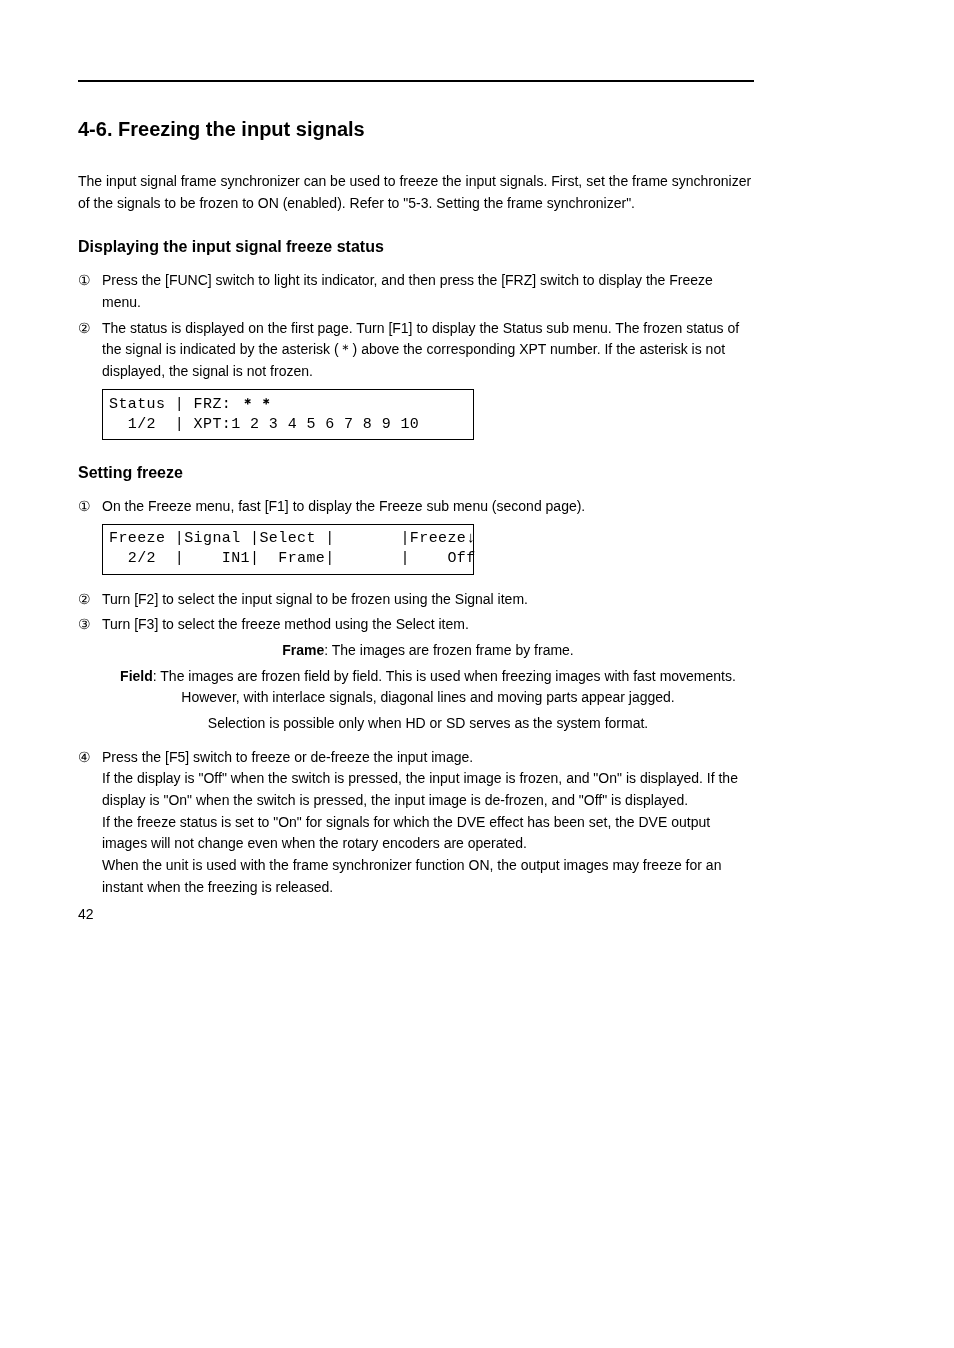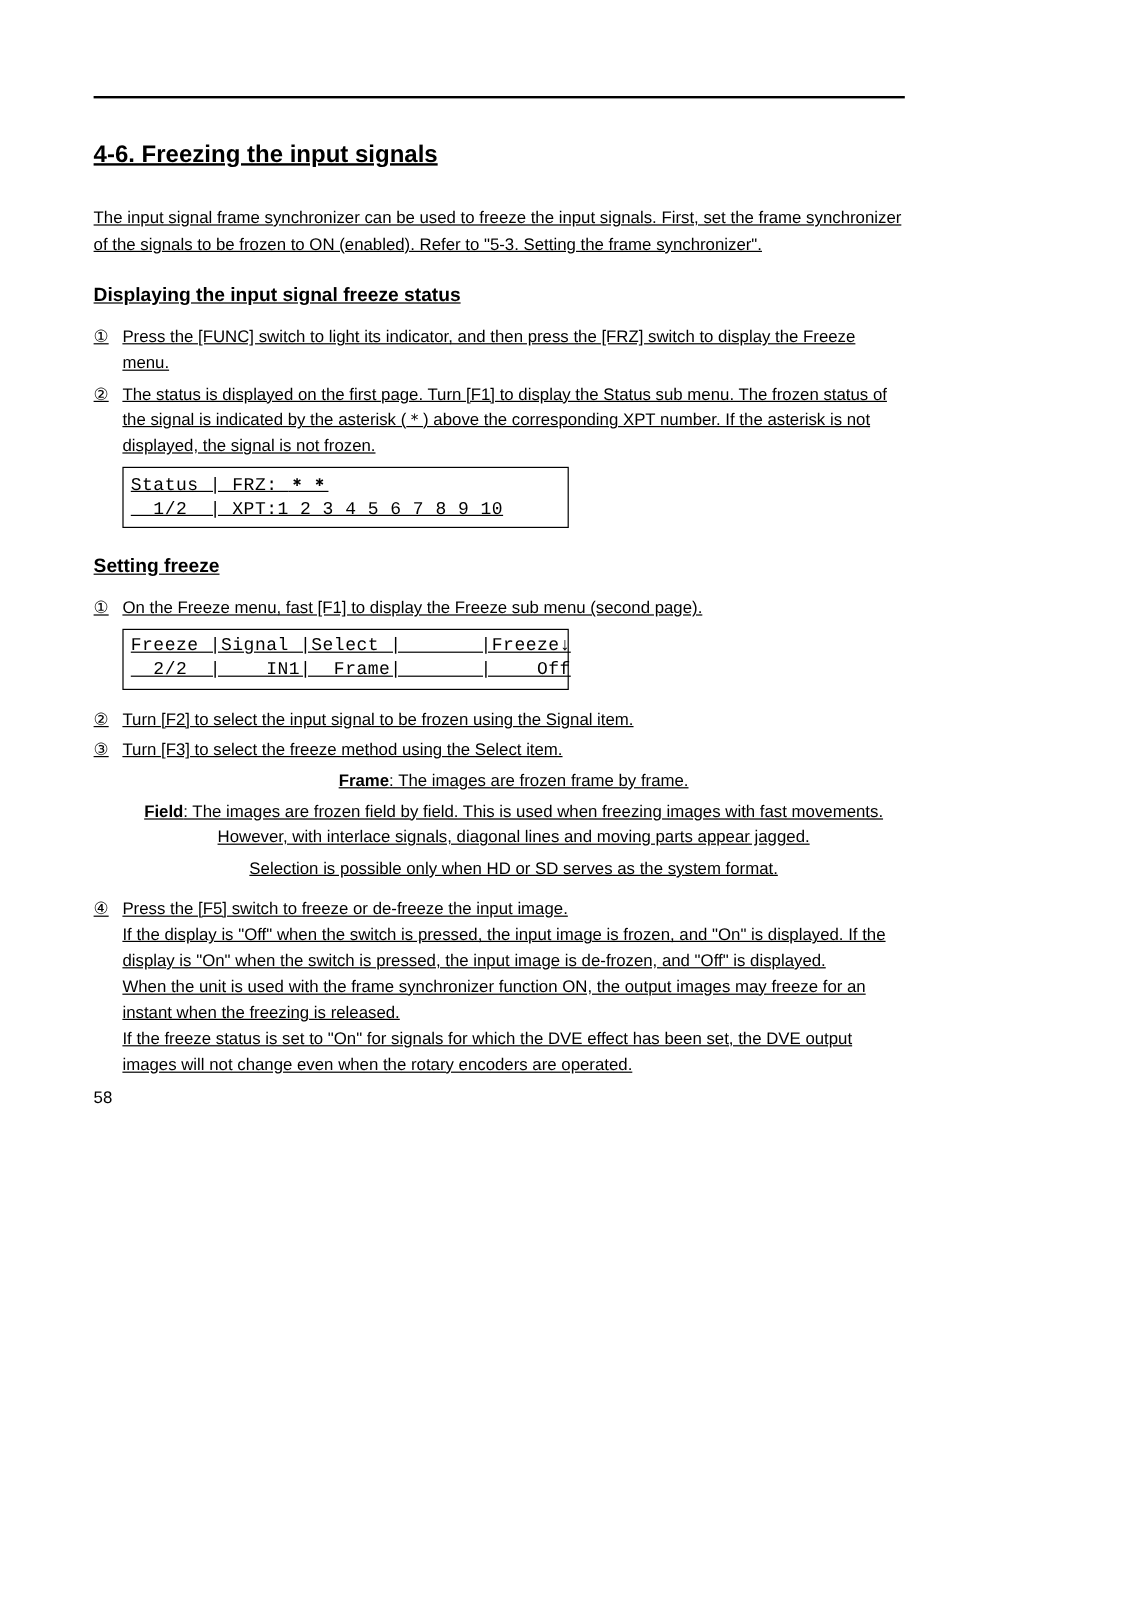--- a/index.html
+++ b/index.html
@@ -8,21 +8,20 @@
     background: #ffffff;
     font-family: Arial, Helvetica, sans-serif;
     color: #000;
     width: 954px;
   }
   .page {
     padding: 80px 78px 60px 78px;
     position: relative;
     box-sizing: border-box;
     width: 832px;
-    text-decoration: underline;
   }
   .top-rule {
     border-top: 2px solid #000;
     margin-bottom: 36px;
   }
   .h1 {
     font-size: 20px;
     font-weight: bold;
     margin-bottom: 30px;
   }
@@ -177,20 +176,20 @@
           <span class="bold">Field</span><span>: The images are frozen field by field. This is used when freezing images with fast movements. However, with interlace signals, diagonal lines and moving parts appear jagged.</span>
         </div>
         <div class="table-label">Selection is possible only when HD or SD serves as the system format.</div>
       </span>
     </li>
     <li class="step-item" style="margin-top:12px;">
       <span class="circled">④</span>
       <span class="step-text">
         <div>Press the [F5] switch to freeze or de-freeze the input image.</div>
         <div>If the display is "Off" when the switch is pressed, the input image is frozen, and "On" is displayed. If the display is "On" when the switch is pressed, the input image is de-frozen, and "Off" is displayed.</div>
+        <div>If the freeze status is set to "On" for signals for which the DVE effect has been set, the DVE output images will not change even when the rotary encoders are operated.</div>
         <div>When the unit is used with the frame synchronizer function ON, the output images may freeze for an instant when the freezing is released.</div>
-        <div>If the freeze status is set to "On" for signals for which the DVE effect has been set, the DVE output images will not change even when the rotary encoders are operated.</div>
       </span>
     </li>
   </ol>
 
-  <div class="page-num">58</div>
+  <div class="page-num">42</div>
 </div>
 
 </body></html>

